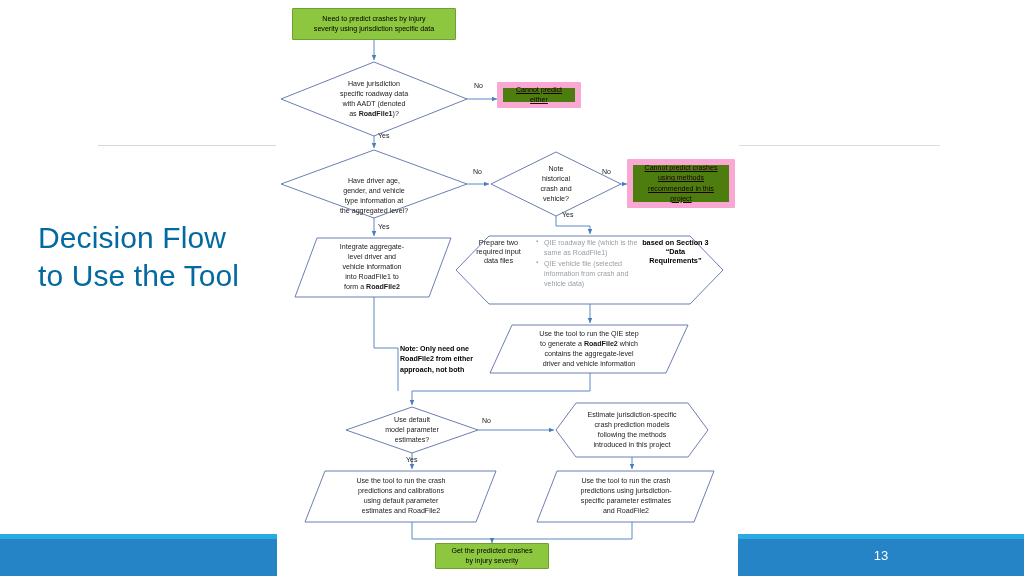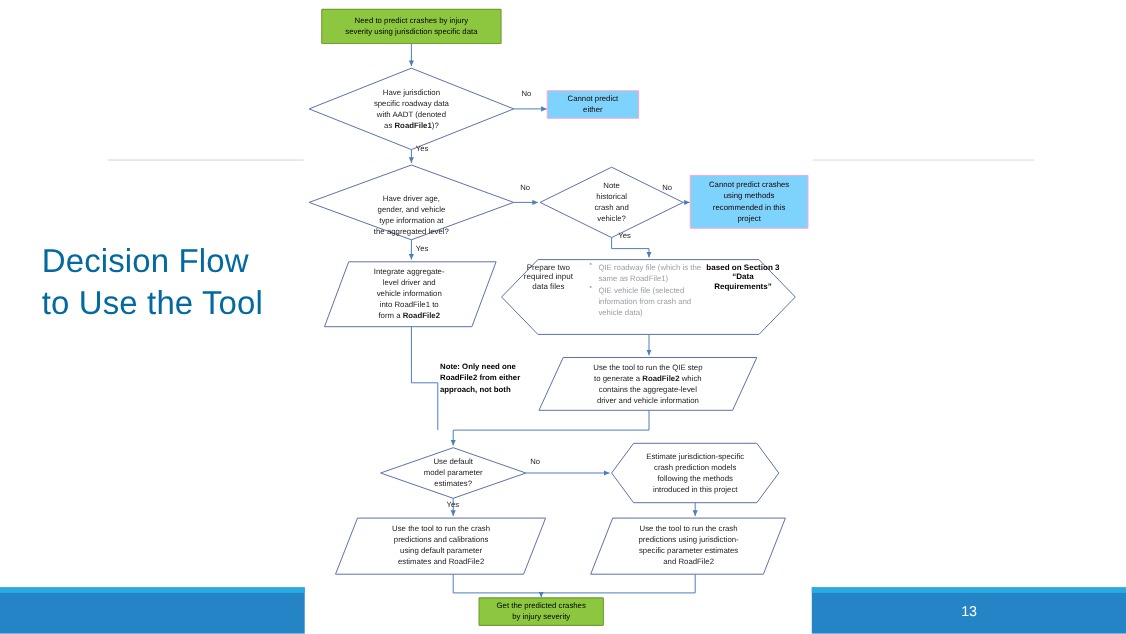--- a/index.html
+++ b/index.html
@@ -55,21 +55,21 @@
   }
   .node-text b { font-weight: 700; }
 
   .term-box {
     position: absolute; box-sizing: border-box;
     display: flex; align-items: center; justify-content: center;
     text-align: center; border-radius: 1px;
     font-size: 7.1px; line-height: 1.42;
   }
   .term-green { background: #8DC63F; border: 1px solid #6f9e31; color: #000; }
-  .term-red   { background: #7dd3fc; border: 1px solid #f9a8d4; color: #1a0000; }
+  .term-red   { background: #4d7c0f; border: 6px solid #f9a8d4; color: #1a0000; text-decoration: underline; }
 
   .edge-label {
     position: absolute; font-size: 7px; color: #1a1a1a;
     white-space: nowrap; pointer-events: none;
   }
   .note-text {
     position: absolute; font-size: 7.1px; line-height: 1.45;
     font-weight: 700; color: #000; text-align: left; pointer-events: none;
   }
   .bullets {
@@ -234,21 +234,21 @@
     <div style="position:absolute; left:470px; top:238px; width:240px; height:64px;
                 display:flex; flex-direction:row; justify-content:flex-end;">
       <div style="text-align:center; font-size:7.3px;" class="hex-head">Prepare two required input data files</div>
       <ul class="bullets">
         <li>QIE roadway file (which is the same as RoadFile1)</li>
         <li>QIE vehicle file (selected information from crash and vehicle data)</li>
       </ul>
       <div style="text-align:center; font-size:7.3px;" class="hex-foot">based on Section 3 “Data Requirements”</div>
     </div>
 
-    <div class="note-text" style="left:400px; top:328px; width:96px;">
+    <div class="note-text" style="left:400px; top:344px; width:96px;">
       <div>Note: Only need one</div>
       <div>RoadFile2 from either</div>
       <div>approach, not both</div>
     </div>
 
     <div class="node-text" style="left:500px; top:327px; width:178px; height:44px;">
       <div>Use the tool to run the QIE step</div>
       <div>to generate a <b>RoadFile2</b> which</div>
       <div>contains the aggregate-level</div>
       <div>driver and vehicle information</div>

